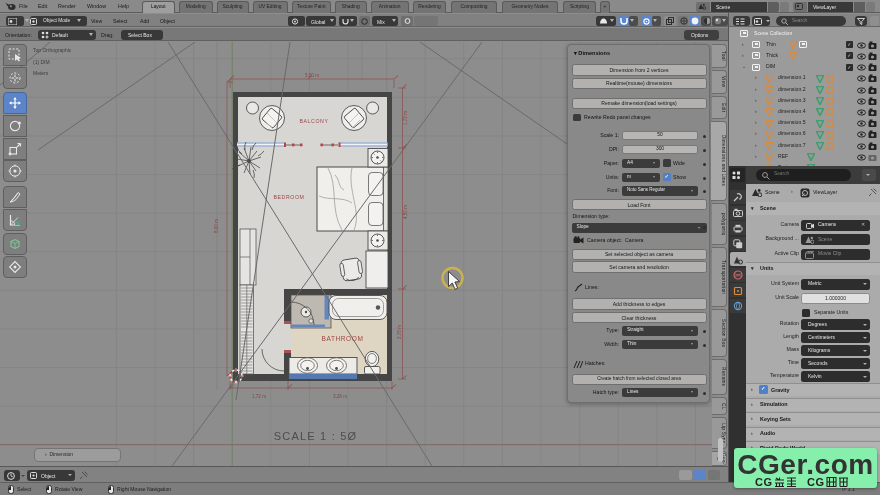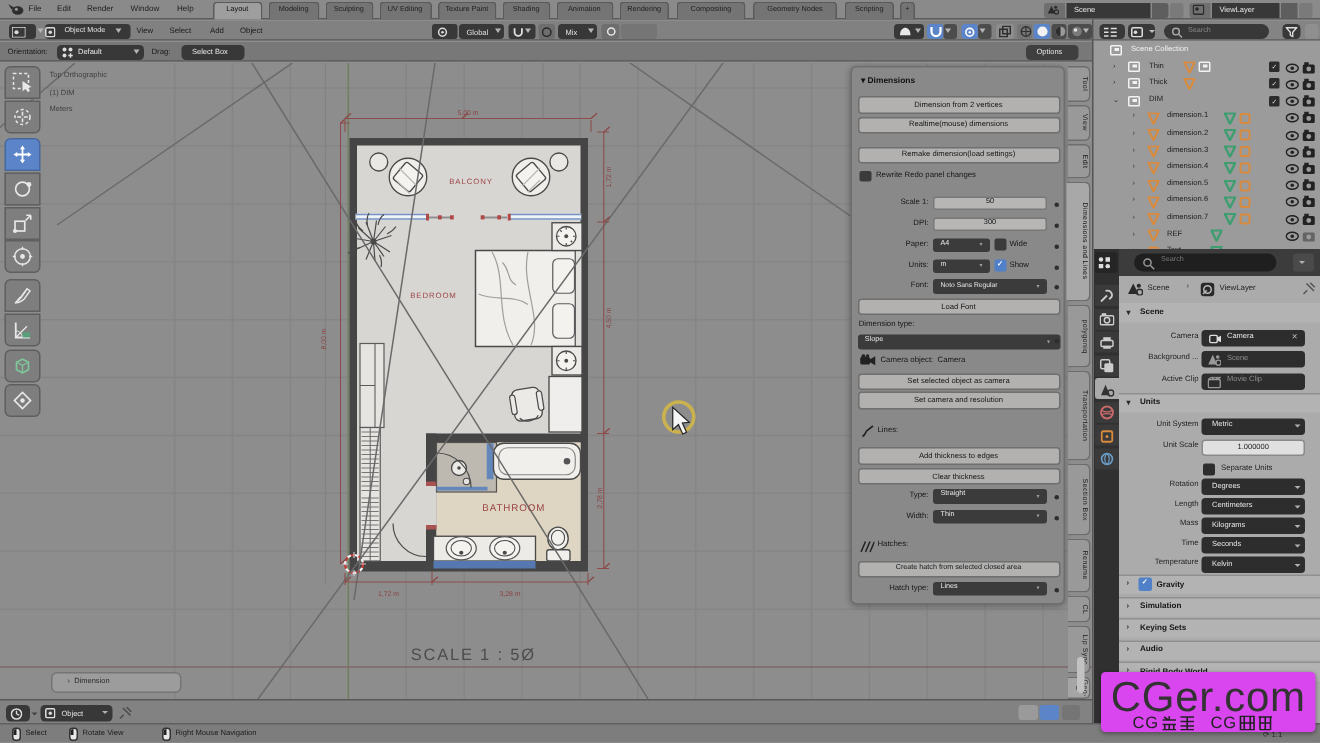--- a/index.html
+++ b/index.html
@@ -928,21 +928,21 @@
 
     <div class="sechdr" style="top:217px;padding-left:25px;"><span class="parr2" style="left:5px;top:2px;">›</span>Gravity</div>
     <div class="abs" style="left:30px;top:219px;width:8.5px;height:8.5px;background:#5080c8;border-radius:1.5px;color:#fff;font-size:4.8px;text-align:center;line-height:8.5px;font-weight:bold;">✓</div>
     <div class="sechdr" style="top:231.5px;"><span class="parr2" style="left:5px;top:2px;">›</span>Simulation</div>
     <div class="sechdr" style="top:246px;"><span class="parr2" style="left:5px;top:2px;">›</span>Keying Sets</div>
     <div class="sechdr" style="top:260.5px;"><span class="parr2" style="left:5px;top:2px;">›</span>Audio</div>
     <div class="sechdr" style="top:275px;"><span class="parr2" style="left:5px;top:2px;">›</span>Rigid Body World</div>
   </div>
   <div class="abs" style="left:728px;top:13px;width:1px;height:469px;background:#555;"></div>
 
-  <div class="abs" id="wm" style="left:734px;top:448px;width:143px;height:40px;background:#d946ef;border-radius:3px;box-shadow:0 1px 3px rgba(0,0,0,.35);z-index:50;">
+  <div class="abs" id="wm" style="left:734px;top:448px;width:143px;height:40px;background:#86efac;border-radius:3px;box-shadow:0 1px 3px rgba(0,0,0,.35);z-index:50;font-weight:bold;">
     <div style="position:absolute;left:0;top:1px;width:143px;text-align:center;font-size:28px;letter-spacing:0.5px;color:#333;line-height:31px;">CGer.com</div>
     <div style="position:absolute;left:21px;top:28px;font-size:11px;color:#222;letter-spacing:0.5px;">CG</div>
     <svg style="position:absolute;left:39px;top:29px;" width="26" height="10" viewBox="0 0 24 10">
       <g stroke="#222" stroke-width="1.1" fill="none">
         <path d="M1,3 H10 M2,1 L5,3 M5.5,0.5 V3 M1,6 H10 M2.5,6 V9.5 M5.5,6 V9.5 M8.5,6 V9.5 M1,9.5 H10"></path>
         <path d="M13,1 H22 M13,4 H22 M13,7 H22 M17.5,1 V9.5 M13,9.5 H22"></path>
       </g>
     </svg>
     <div style="position:absolute;left:73px;top:28px;font-size:11px;color:#222;letter-spacing:0.5px;">CG</div>
     <svg style="position:absolute;left:91px;top:29px;" width="26" height="10" viewBox="0 0 24 10">

